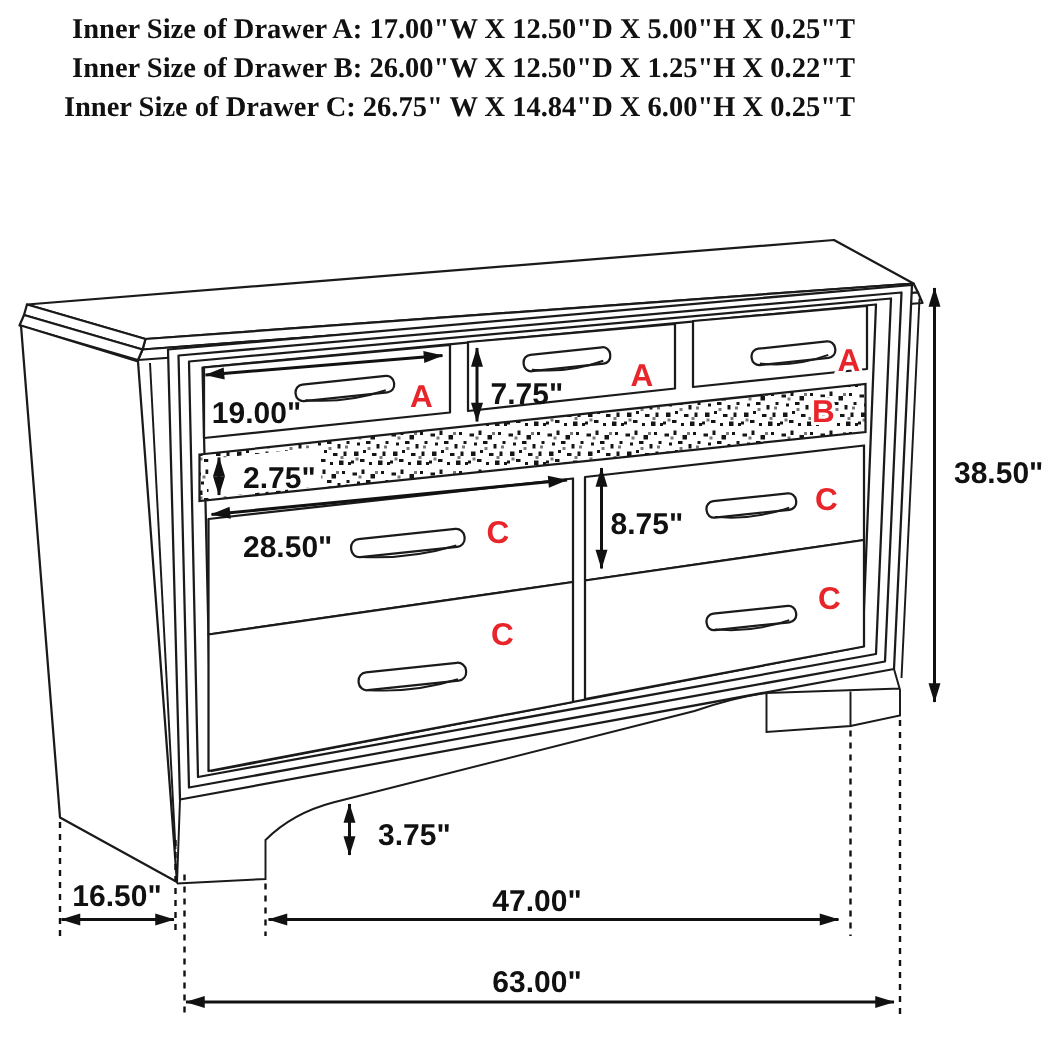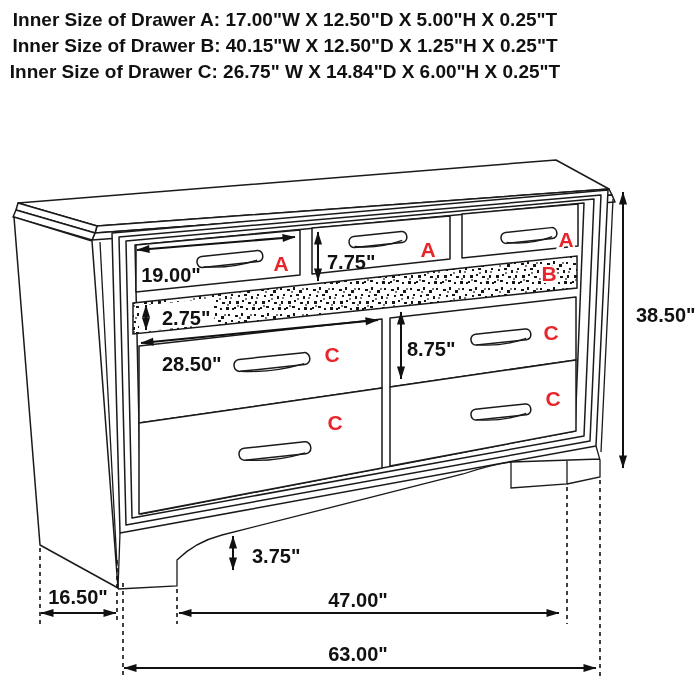--- a/index.html
+++ b/index.html
@@ -1,36 +1,36 @@
 <!DOCTYPE html>
 <html><head>
 <meta charset="utf-8">
 <style>
   html,body{margin:0;padding:0;background:#ffffff;}
   .page{position:relative;width:700px;height:700px;background:#fff;overflow:hidden;
         font-family:"Liberation Sans",sans-serif;}
-  .header{position:absolute;top:7px;left:0;width:570px;text-align:center;
-          font-weight:700;font-size:19px;line-height:26px;color:#111;}
+  .header{position:absolute;top:7px;left:0;width:570px;text-align:right;
+          font-weight:700;font-size:19px;line-height:26px;color:#111;font-family:Liberation Serif, serif;}
   svg{position:absolute;top:0;left:0;}
   .dim-text{font-family:"Liberation Sans",sans-serif;font-weight:700;font-size:20px;fill:#111;}
   .red-letter{font-family:"Liberation Sans",sans-serif;font-weight:700;font-size:21px;
               paint-order:stroke;stroke:#ffffff;stroke-width:4px;}
   .struct{fill:#ffffff;stroke:#1a1a1a;stroke-width:1.5;stroke-linejoin:round;}
   .thin{fill:none;stroke:#1a1a1a;stroke-width:1.3;}
   .dimline{fill:none;stroke:#111;stroke-width:2;}
   .dashline{fill:none;stroke:#111;stroke-width:1.6;stroke-dasharray:4 4;}
 </style>
 </head>
 <body>
 
 <div class="page">
 
   <div class="header">
     <div>Inner Size of Drawer A: 17.00"W X 12.50"D X 5.00"H X 0.25"T</div>
-    <div>Inner Size of Drawer B: 40.15"W X 12.50"D X 1.25"H X 0.25"T</div>
+    <div>Inner Size of Drawer B: 26.00"W X 12.50"D X 1.25"H X 0.22"T</div>
     <div>Inner Size of Drawer C: 26.75" W X 14.84"D X 6.00"H X 0.25"T</div>
   </div>
 
   <svg width="700" height="700" viewBox="0 0 700 700">
 
     <defs>
       <marker id="arr" viewBox="0 0 14 10" refX="13" refY="5" markerWidth="14" markerHeight="10" markerUnits="userSpaceOnUse" orient="auto-start-reverse">
         <path d="M0.5,1 L13.5,5 L0.5,9 Z" fill="#111"></path>
       </marker>
       <pattern id="sparkle" width="26" height="26" patternUnits="userSpaceOnUse">

